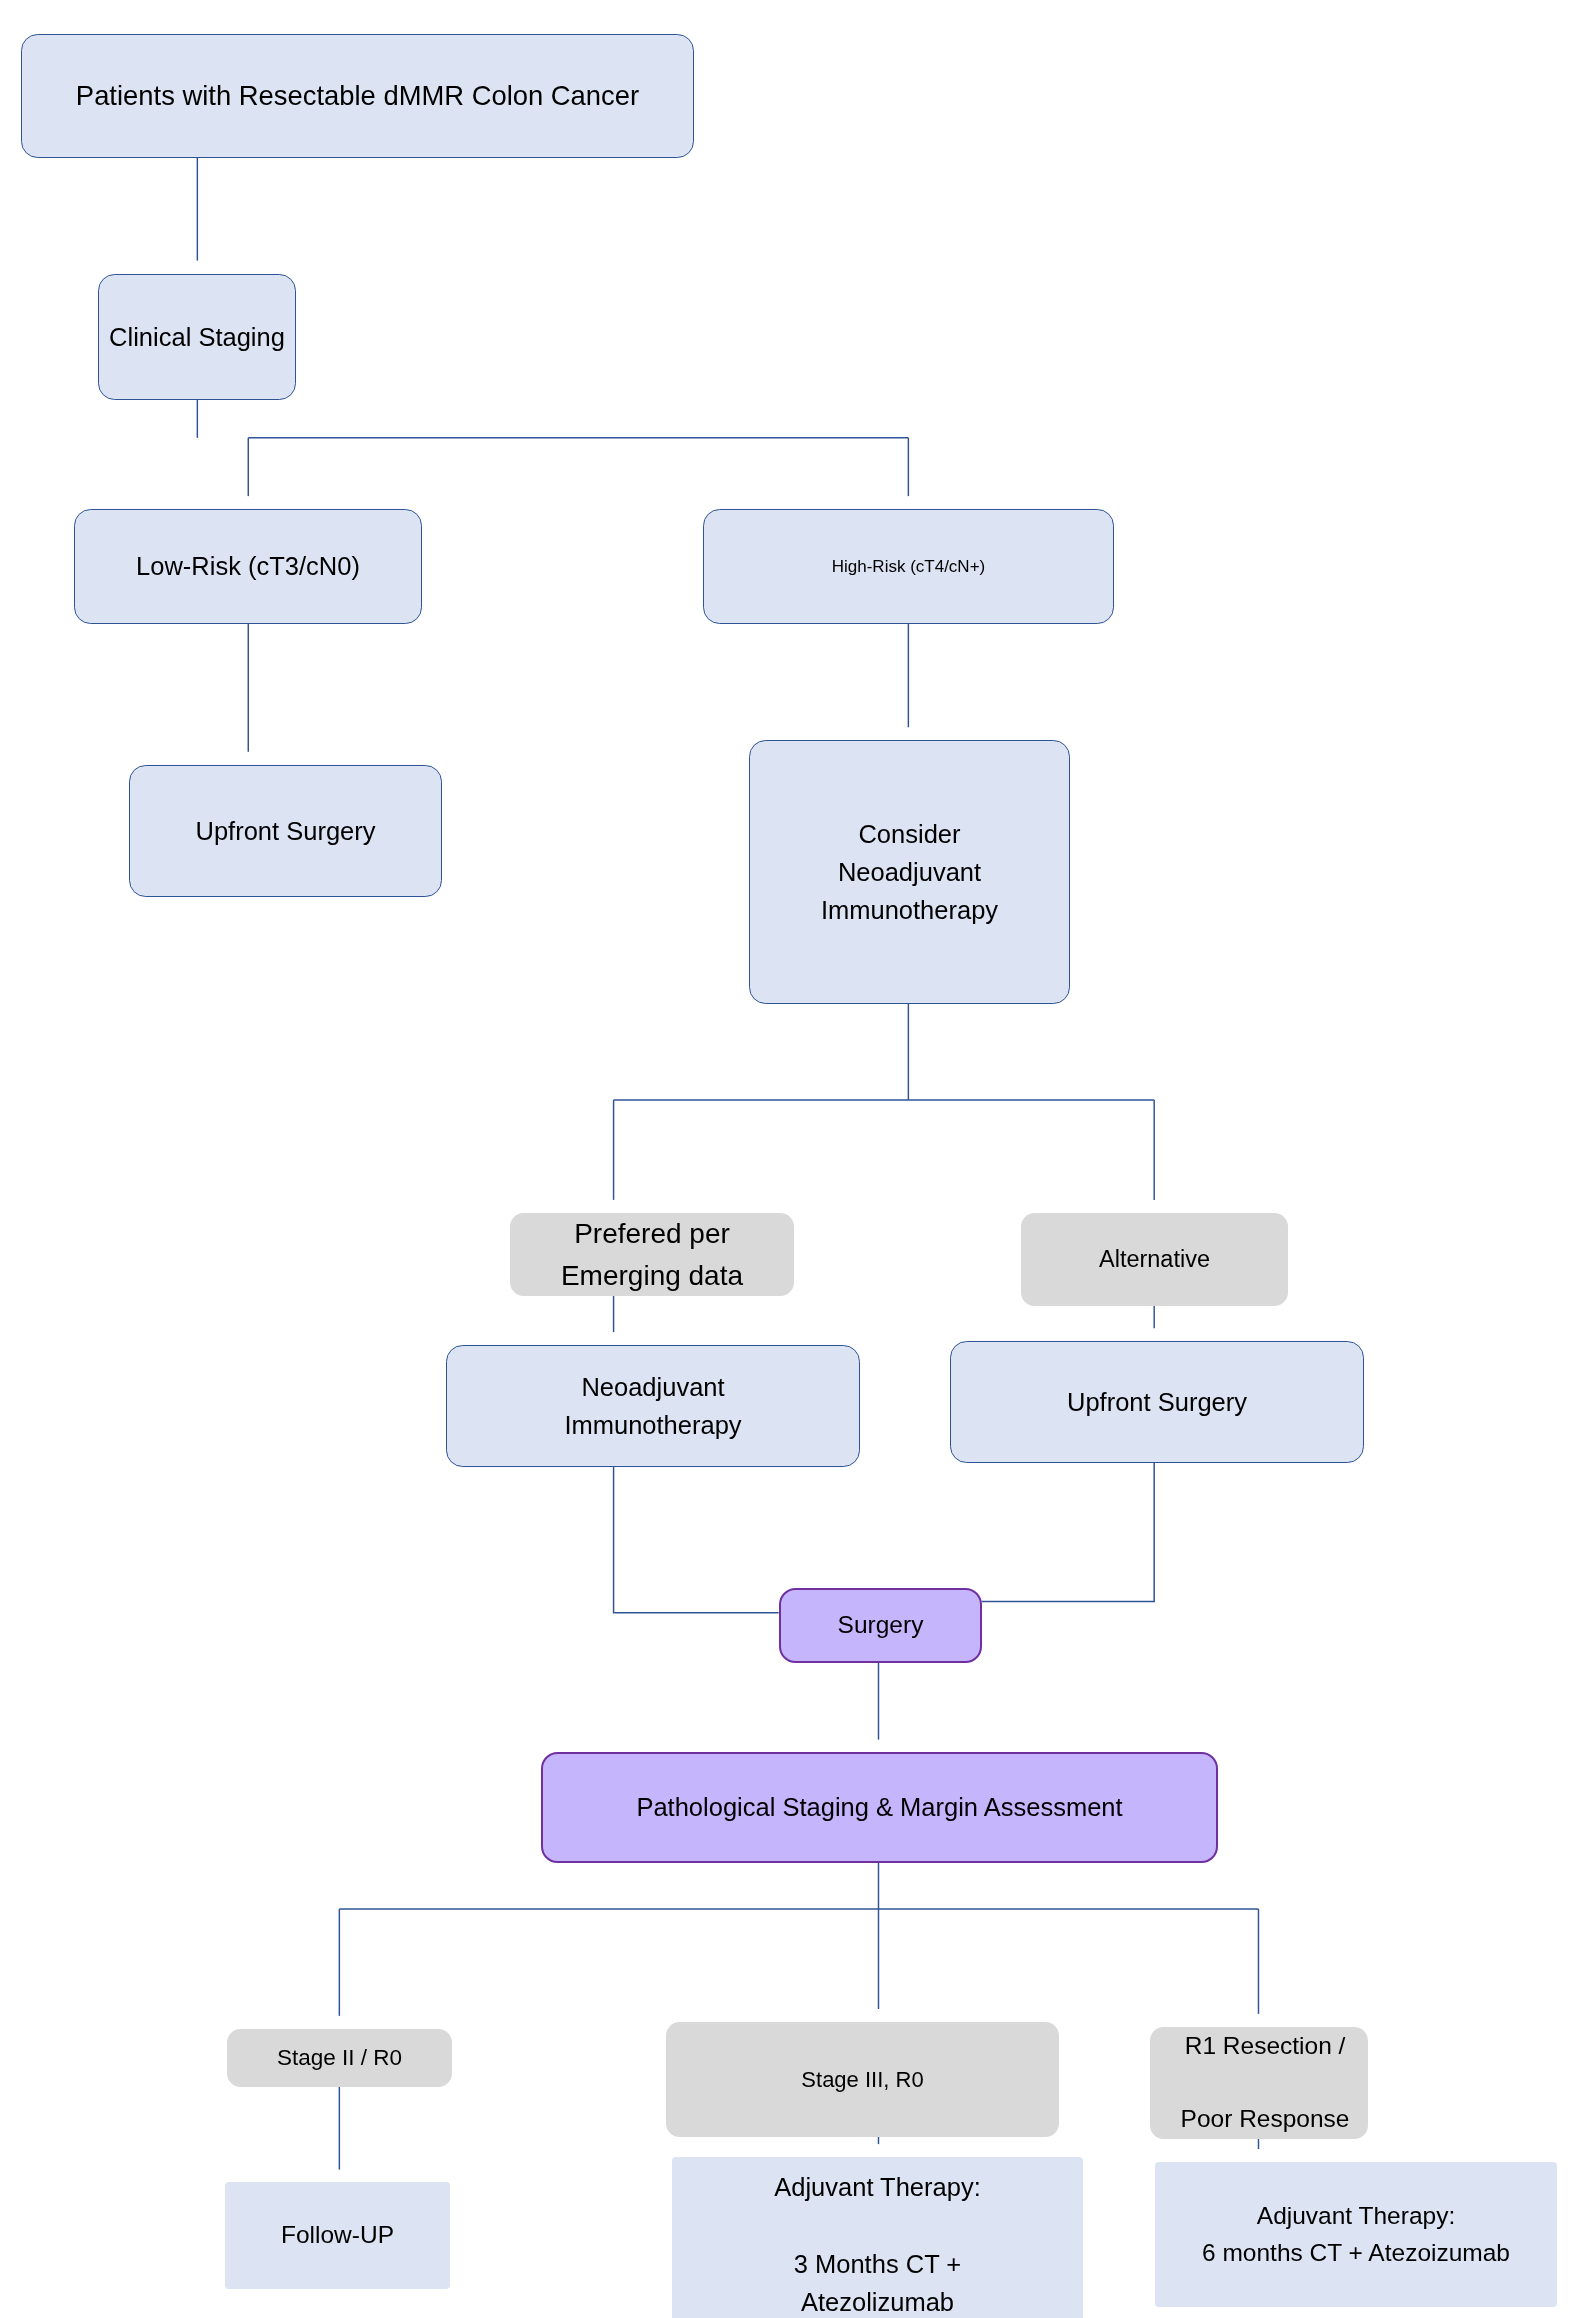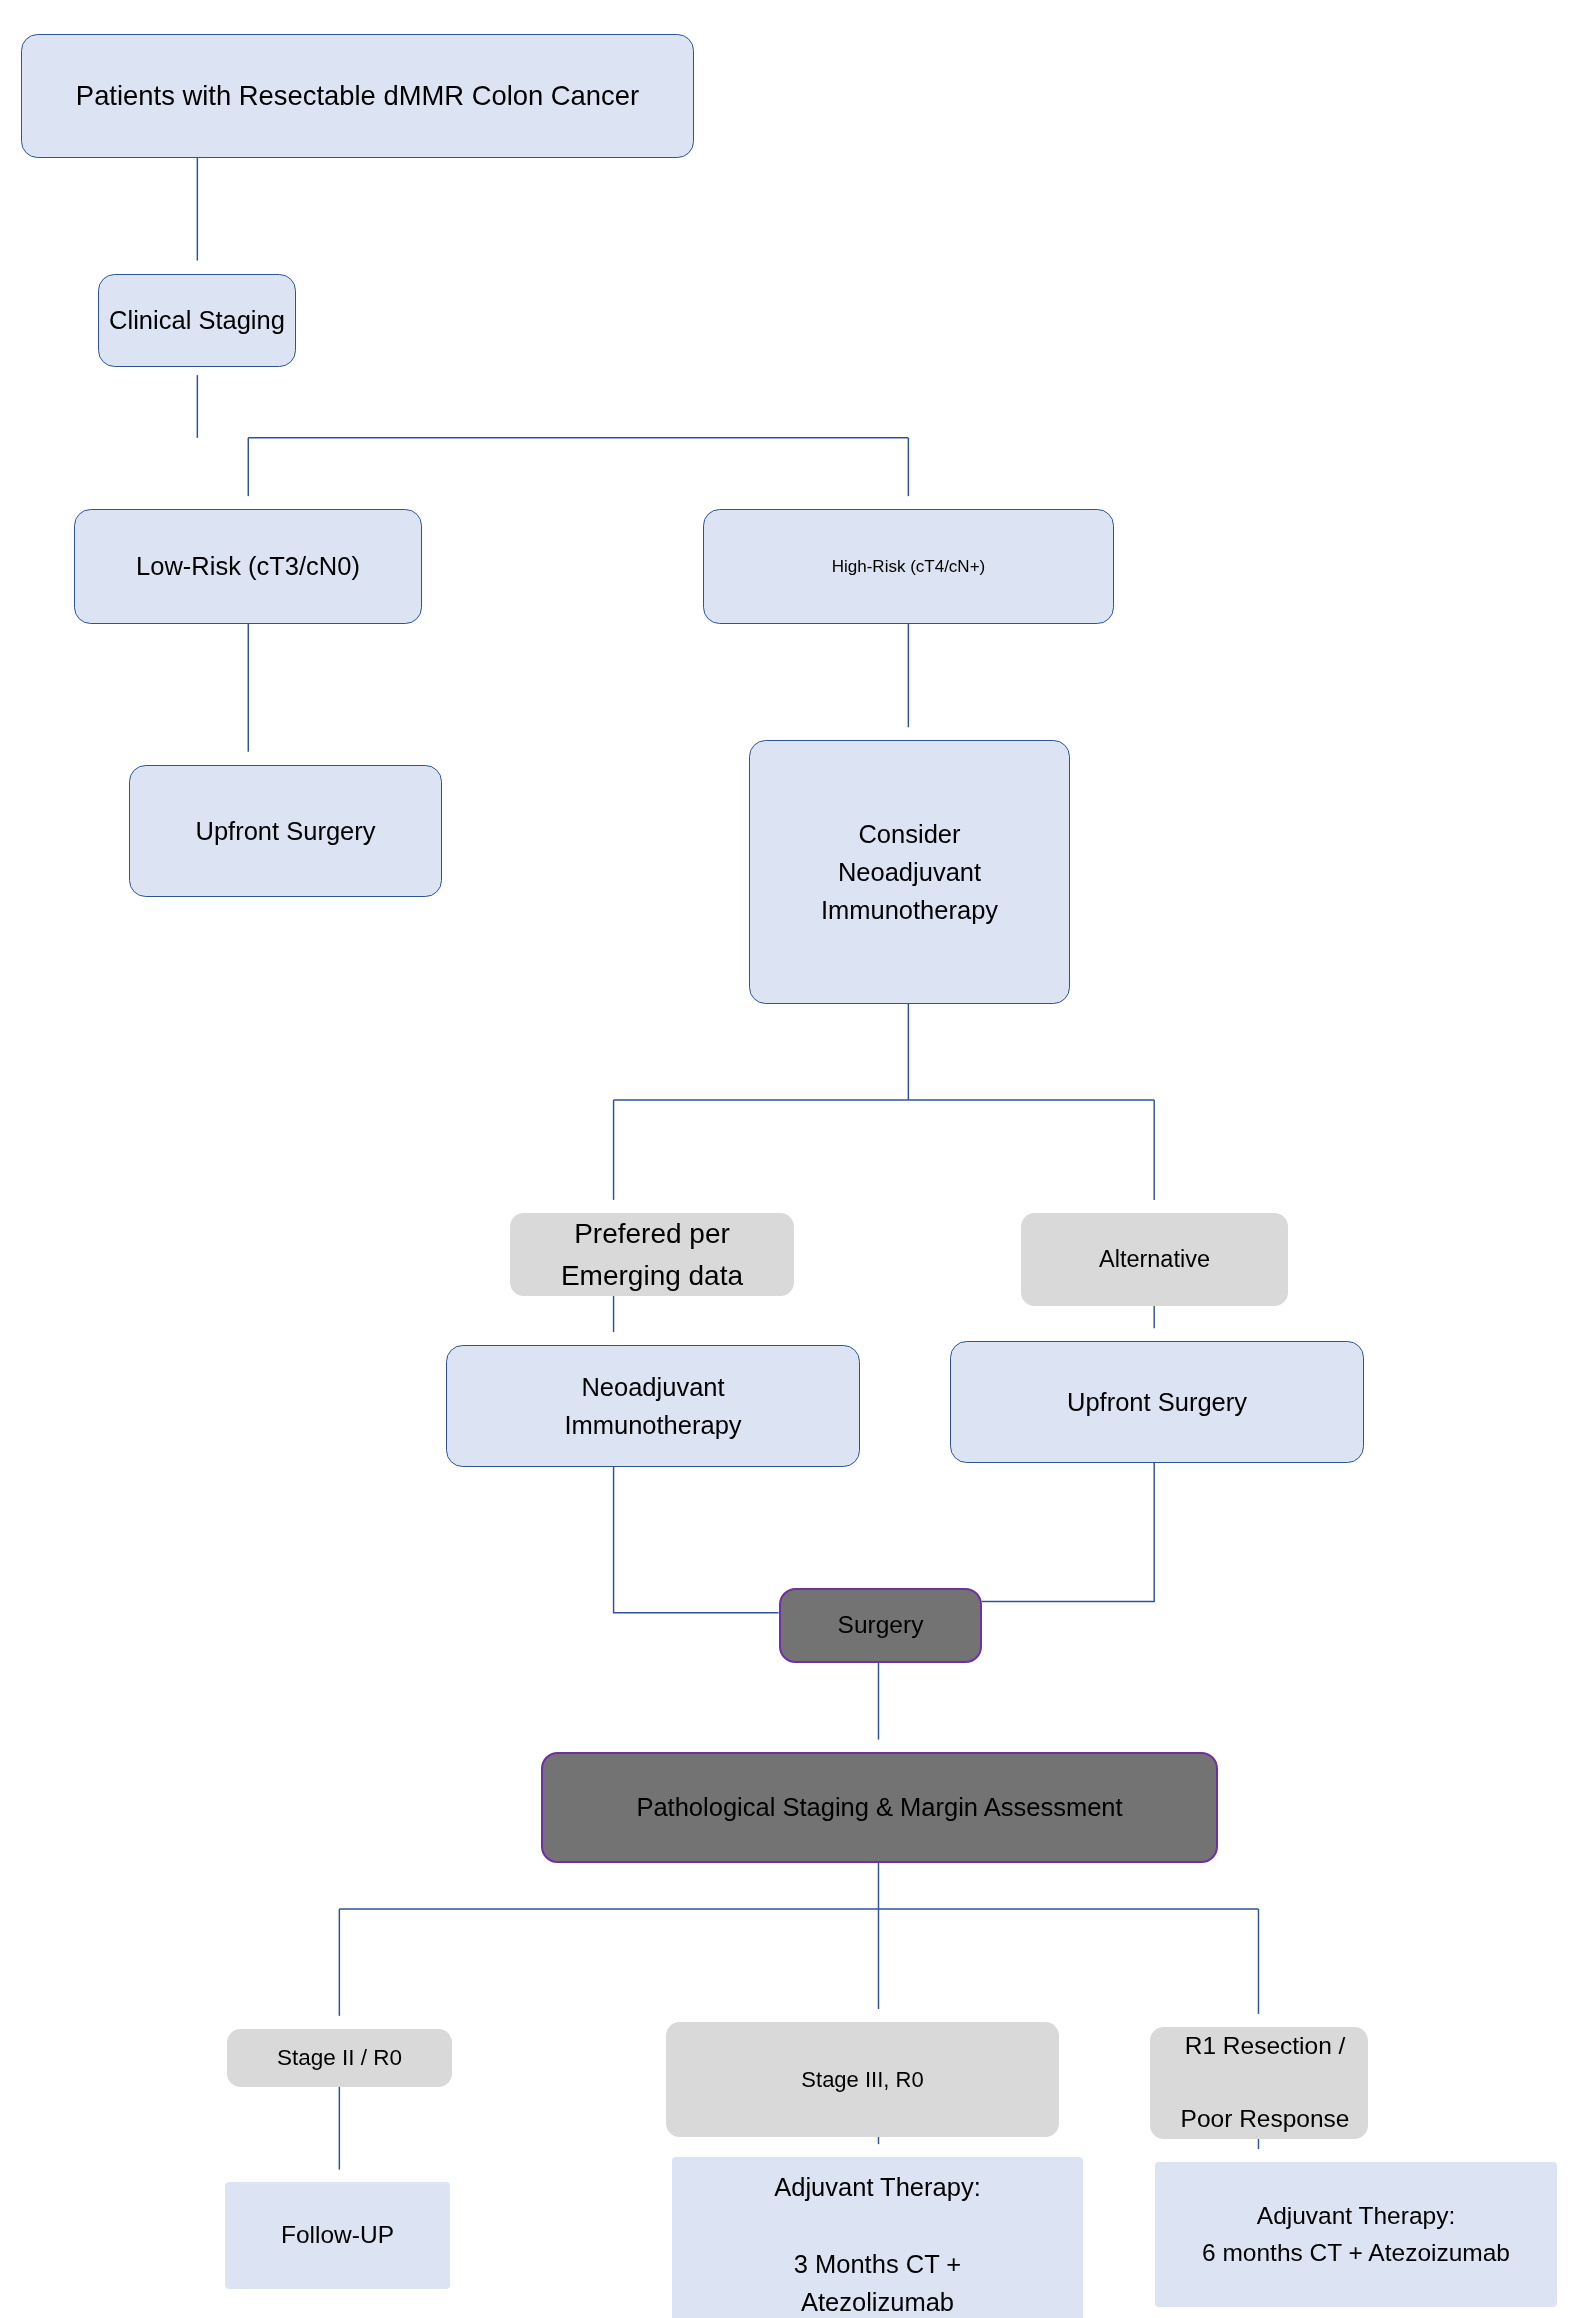--- a/index.html
+++ b/index.html
@@ -43,21 +43,21 @@
     background: #dce3f2;
     border: 1.5px solid #2e5496;
     border-radius: 16.6px;
   }
   .node.blue-noborder {
     background: #dce3f2;
     border: none;
     border-radius: 4px;
   }
   .node.purple {
-    background: #737373;
+    background: #c4b5fd;
     border: 2px solid #7030a0;
     border-radius: 16.6px;
   }
   .node.gray {
     background: #d9d9d9;
     border: none;
     border-radius: 13.7px;
   }
 </style>
 </head>
@@ -87,21 +87,21 @@
       <path d="M 693,3898 L 693,4116" fill="none" stroke="#2e5496" stroke-width="3"></path>
       <path d="M 1794,3898 L 1794,4102" fill="none" stroke="#2e5496" stroke-width="3"></path>
       <path d="M 2570,3898 L 2570,4112" fill="none" stroke="#2e5496" stroke-width="3"></path>
       <path d="M 693,4234 L 693,4430" fill="none" stroke="#2e5496" stroke-width="3"></path>
       <path d="M 1794,4337 L 1794,4378" fill="none" stroke="#2e5496" stroke-width="3"></path>
       <path d="M 2570,4340 L 2570,4388" fill="none" stroke="#2e5496" stroke-width="3"></path>
     </svg>
 
   <div id="node-layer">
       <div class="node blue" style="left: 21px; top: 21px; width: 673px; height: 124px; font-size: 27.4px;">Patients with Resectable dMMR Colon Cancer</div>
-      <div class="node blue" style="left: 98px; top: 261px; width: 198px; height: 93px; font-size: 25.5px;">Clinical Staging</div>
+      <div class="node blue" style="left: 98px; top: 261px; width: 198px; height: 126px; font-size: 25.5px;">Clinical Staging</div>
       <div class="node blue" style="left: 74px; top: 496px; width: 348px; height: 115px; font-size: 25.5px;">Low-Risk (cT3/cN0)</div>
       <div class="node blue" style="left: 703px; top: 496px; width: 411px; height: 115px; font-size: 17px;">High-Risk (cT4/cN+)</div>
       <div class="node blue" style="left: 129px; top: 752px; width: 313px; height: 132px; font-size: 25.5px;">Upfront Surgery</div>
       <div class="node blue" style="left: 749px; top: 727px; width: 321px; height: 264px; font-size: 25.5px;">Consider
 Neoadjuvant
 Immunotherapy</div>
       <div class="node gray" style="left: 510px; top: 1200px; width: 284px; height: 83px; font-size: 28px;">Prefered per
 Emerging data</div>
       <div class="node gray" style="left: 1021px; top: 1200px; width: 267px; height: 93px; font-size: 23.5px;">Alternative</div>
       <div class="node blue" style="left: 446px; top: 1332px; width: 414px; height: 122px; font-size: 25.5px;">Neoadjuvant

